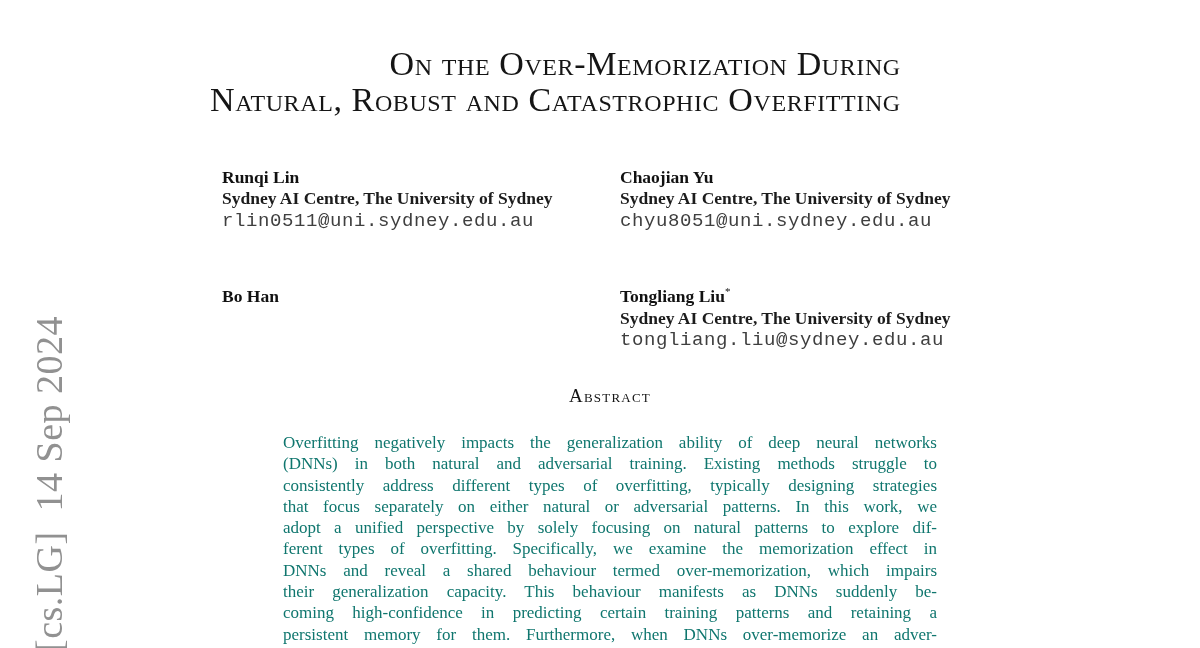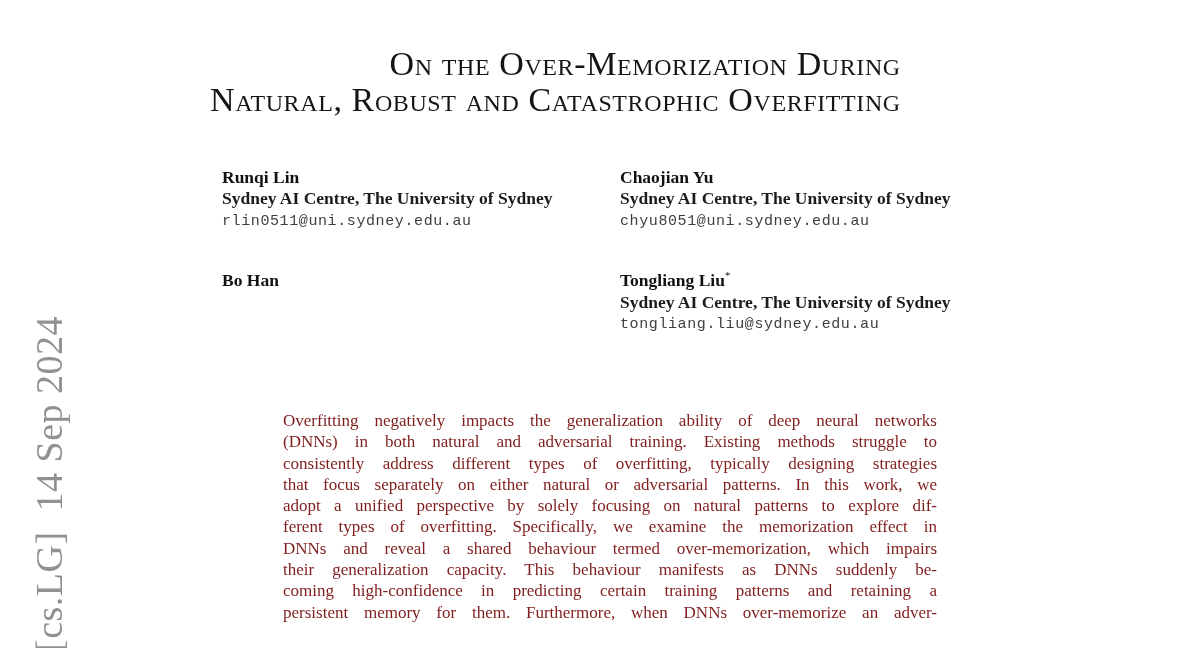--- a/index.html
+++ b/index.html
@@ -43,29 +43,29 @@
     color: #151515;
   }
   .title-line { display: block; text-align: right; }
 
   
   .authors {
     position: absolute;
     left: 222px; top: 162px;
     display: grid;
     grid-template-columns: 398px auto;
-    row-gap: 33px;
+    row-gap: 49px;
   }
   .author-card { font-size: 17.5px; line-height: 21.5px; }
   .author-name { font-weight: bold; }
   .author-name sup { font-size: 11px; font-weight: normal; }
   .author-affiliation { color: #1c1c1c; font-weight: bold; }
   .author-email {
     font-family: "Liberation Mono", monospace;
-    font-size: 15px;
+    font-size: 19px;
     letter-spacing: 0.6px;
     color: #3f3f3f;
     margin-top: 1px;
   }
 
   
   .abstract {
     position: absolute;
     left: 283px; top: 385px;
     width: 654px;
@@ -76,21 +76,21 @@
     font-size: 19px;
     font-weight: normal;
     font-variant: small-caps;
     letter-spacing: 1.2px;
     color: #151515;
   }
   .abstract-body {
     margin-top: 25px;
     font-size: 17px;
     line-height: 21.3px;
-    color: #7f1d1d;
+    color: #0f766e;
   }
   .abs-line {
     text-align: justify;
     text-align-last: justify;
     text-justify: inter-word;
   }
 </style>
 </head>
 <body>
 
@@ -123,20 +123,21 @@
 
     <div class="author-card">
       <div class="author-name"><span>Tongliang Liu</span><sup>*</sup></div>
       <div class="author-affiliation">Sydney AI Centre, The University of Sydney</div>
       <div class="author-email">tongliang.liu@sydney.edu.au</div>
     </div>
 
   </section>
 
   <section class="abstract">
+    <h2 class="abstract-heading">Abstract</h2>
     <div class="abstract-body">
       <div class="abs-line">Overfitting negatively impacts the generalization ability of deep neural networks</div>
       <div class="abs-line">(DNNs) in both natural and adversarial training. Existing methods struggle to</div>
       <div class="abs-line">consistently address different types of overfitting, typically designing strategies</div>
       <div class="abs-line">that focus separately on either natural or adversarial patterns. In this work, we</div>
       <div class="abs-line">adopt a unified perspective by solely focusing on natural patterns to explore dif-</div>
       <div class="abs-line">ferent types of overfitting. Specifically, we examine the memorization effect in</div>
       <div class="abs-line">DNNs and reveal a shared behaviour termed over-memorization, which impairs</div>
       <div class="abs-line">their generalization capacity. This behaviour manifests as DNNs suddenly be-</div>
       <div class="abs-line">coming high-confidence in predicting certain training patterns and retaining a</div>

